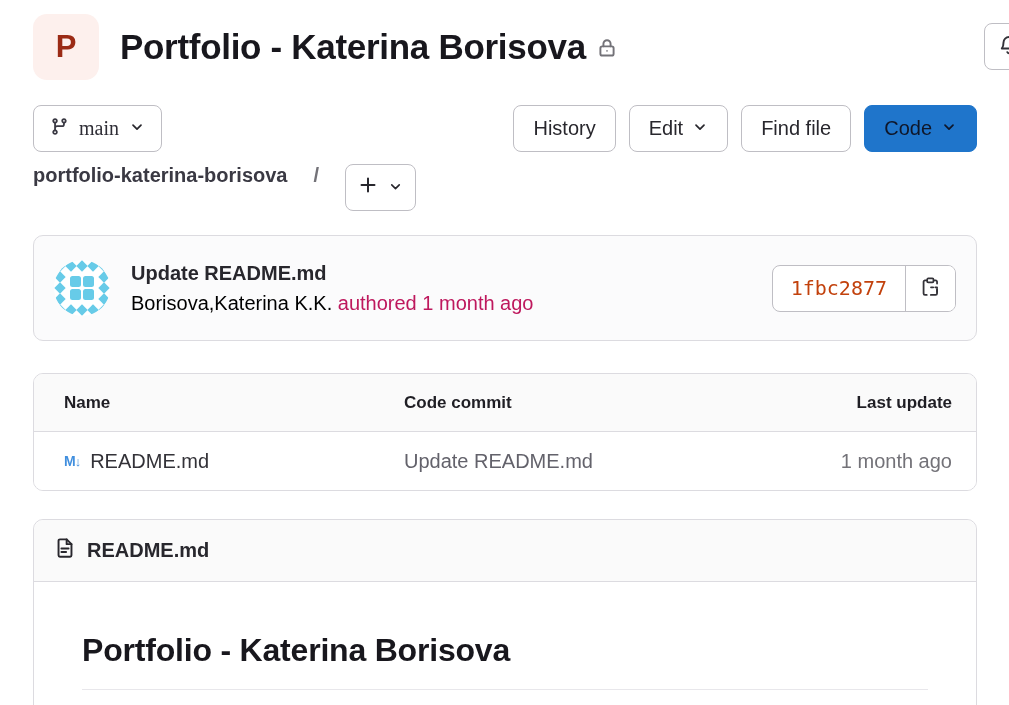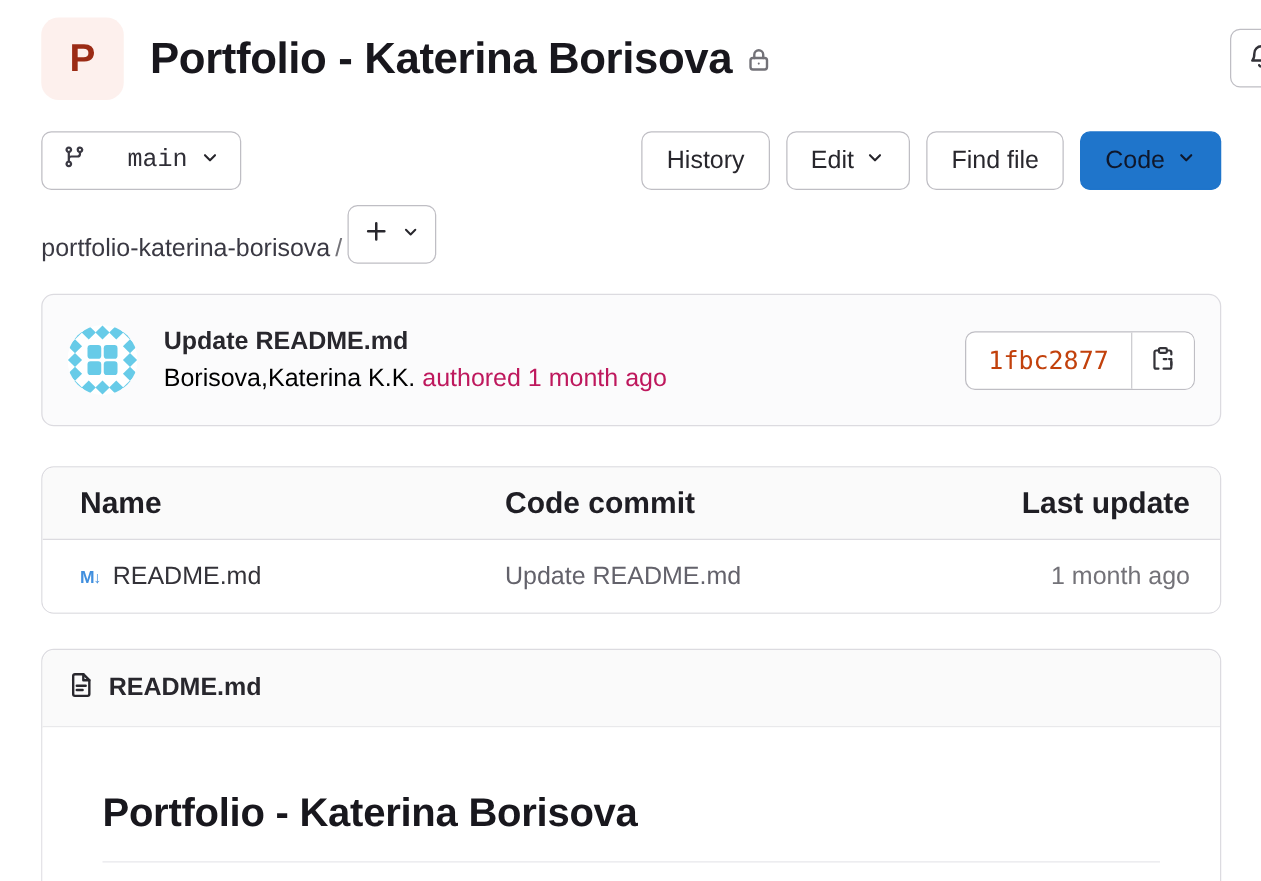--- a/index.html
+++ b/index.html
@@ -39,25 +39,25 @@
   .btn {
     height:47px; display:inline-flex; align-items:center; justify-content:center;
     padding:0 19px; gap:9px;
     background:#fff; border:1px solid #bfbec4; border-radius:8px;
     font-family:"Liberation Sans", sans-serif;
     font-size:20px; color:#28272d; cursor:pointer; white-space:nowrap;
   }
   .btn svg { flex:0 0 auto; }
   .btn-primary { background:#1f75cb; border-color:#1f75cb; color:#0f172a; }
   .branch-btn { gap:10px; padding:0 16px; }
-  .branch-name { font-family:Liberation Mono, monospace; font-size:20px; color:#2f2e36;margin-left:23px; }
+  .branch-name { font-family:Liberation Serif, serif; font-size:20px; color:#2f2e36; }
   .toolbar-right { display:flex; gap:13px; }
 
   
-  .crumb-row { margin-top:12px; display:flex; align-items:flex-end; gap:4px; }
+  .crumb-row { margin-top:12px; display:flex; align-items:flex-start; gap:26px;font-weight:bold; }
   .crumb-path { font-size:20px; color:#3a3943; cursor:pointer; }
   .crumb-sep { font-size:20px; color:#737278; }
   .plus-btn { width:71px; padding:0; gap:10px; }
 
   
   .commit-box {
     margin-top:24px; border:1px solid #dcdbe0; border-radius:10px;
     background:#fbfbfc; padding:24px 20px;
     display:flex; align-items:center;
   }
@@ -85,21 +85,21 @@
   
   .file-table {
     margin-top:32px; border:1px solid #dcdbe0; border-radius:10px; overflow:hidden;
   }
   .ft-row {
     display:grid; grid-template-columns:340px 1fr 230px;
     align-items:center; padding:0 24px 0 30px; height:58px;
   }
   .ft-head {
     background:#fafafa; border-bottom:1px solid #dcdbe0;
-    font-weight:700; font-size:24px; color:#1f1e24;
+    font-weight:700; font-size:17px; color:#1f1e24;
   }
   .ft-col-right { text-align:right; }
   .ft-body { background:#fff; font-size:20px; }
   .ft-name { display:flex; align-items:center; gap:10px; color:#333238; cursor:pointer; }
   .md-icon {
     color:#418fde; font-weight:700; font-size:14px; letter-spacing:-1px;
     display:inline-flex; align-items:center;
   }
   .md-icon .md-arrow { font-size:13px; font-weight:700; }
   .ft-commit { color:#63626b; cursor:pointer; }

